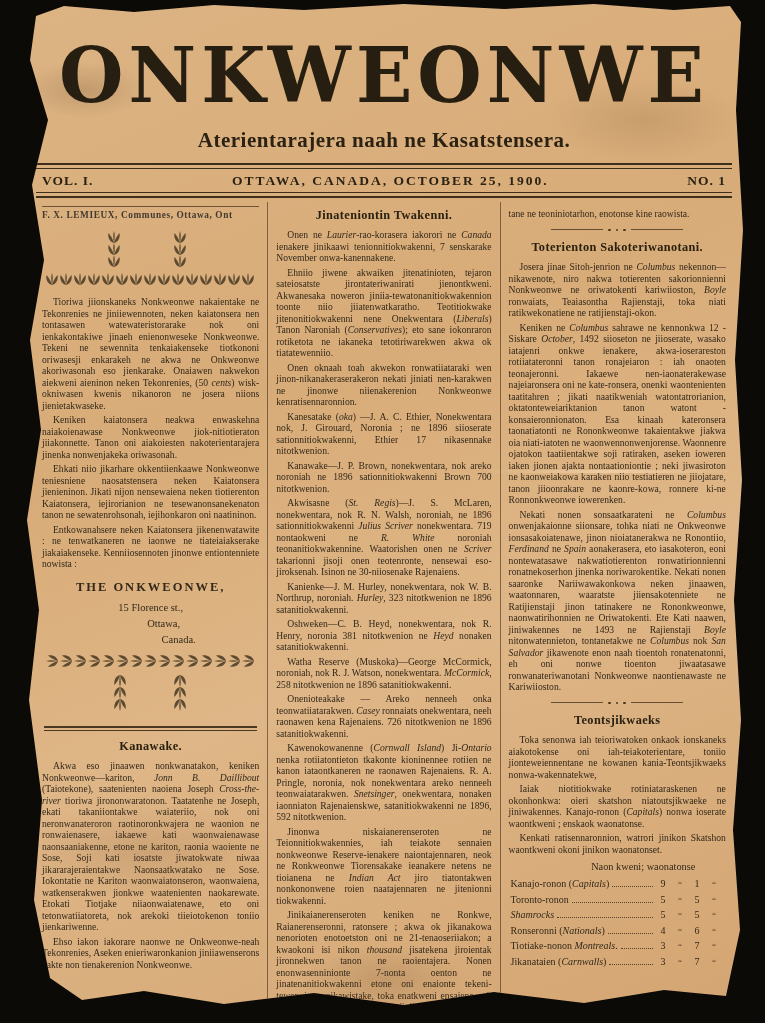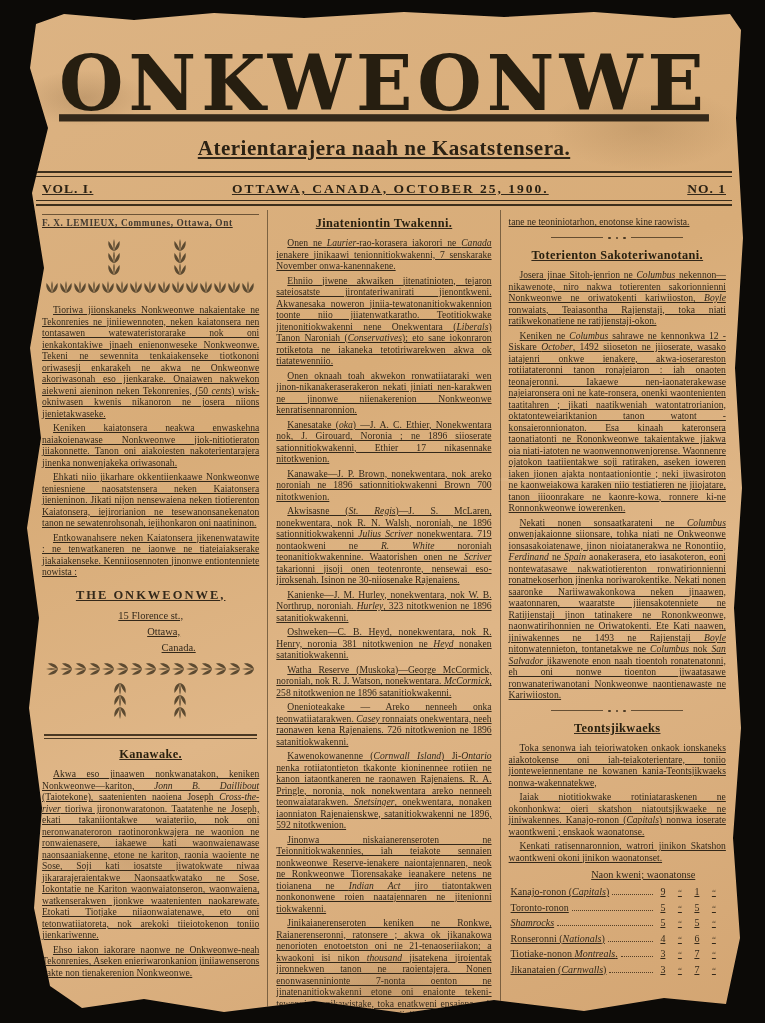--- a/index.html
+++ b/index.html
@@ -4,25 +4,24 @@
 <style>
   html,body{margin:0;padding:0;}
   body{
     width:765px;height:1023px;
     background:#0c0a07;
     overflow:hidden;
     position:relative;
     font-family:"Liberation Serif","DejaVu Serif",serif;
   }
   .paper{
-    position:absolute;left:24px;top:8px;width:720px;height:1012px;
+    position:absolute;left:24px;top:0;width:720px;height:1012px;
     background:linear-gradient(158deg,#dcb383 0%,#d8ac78 38%,#dfb687 62%,#d3a572 100%);
     color:#33281a;
     clip-path:polygon(12px 16px,40px 6px,110px 12px,190px 5px,280px 10px,380px 4px,480px 9px,570px 4px,650px 10px,706px 6px,717px 22px,712px 110px,719px 230px,711px 360px,718px 480px,710px 600px,717px 720px,709px 830px,716px 930px,702px 996px,640px 990px,560px 1003px,470px 992px,380px 1005px,290px 993px,200px 1004px,120px 991px,58px 1000px,26px 978px,10px 900px,18px 800px,5px 700px,15px 610px,3px 520px,17px 430px,6px 340px,20px 260px,8px 185px,24px 120px,6px 60px);
-    text-decoration:underline;
   }
   .paper::before{
     content:"";position:absolute;inset:0;pointer-events:none;
     background:
       radial-gradient(140px 60px at 620px 120px,rgba(120,85,45,.18),transparent 70%),
       radial-gradient(180px 70px at 120px 850px,rgba(110,75,40,.15),transparent 70%),
       radial-gradient(120px 50px at 360px 980px,rgba(100,70,40,.18),transparent 70%),
       radial-gradient(90px 40px at 60px 90px,rgba(90,60,30,.20),transparent 70%);
   }
   .crease{position:absolute;right:8px;top:470px;width:250px;height:3px;

